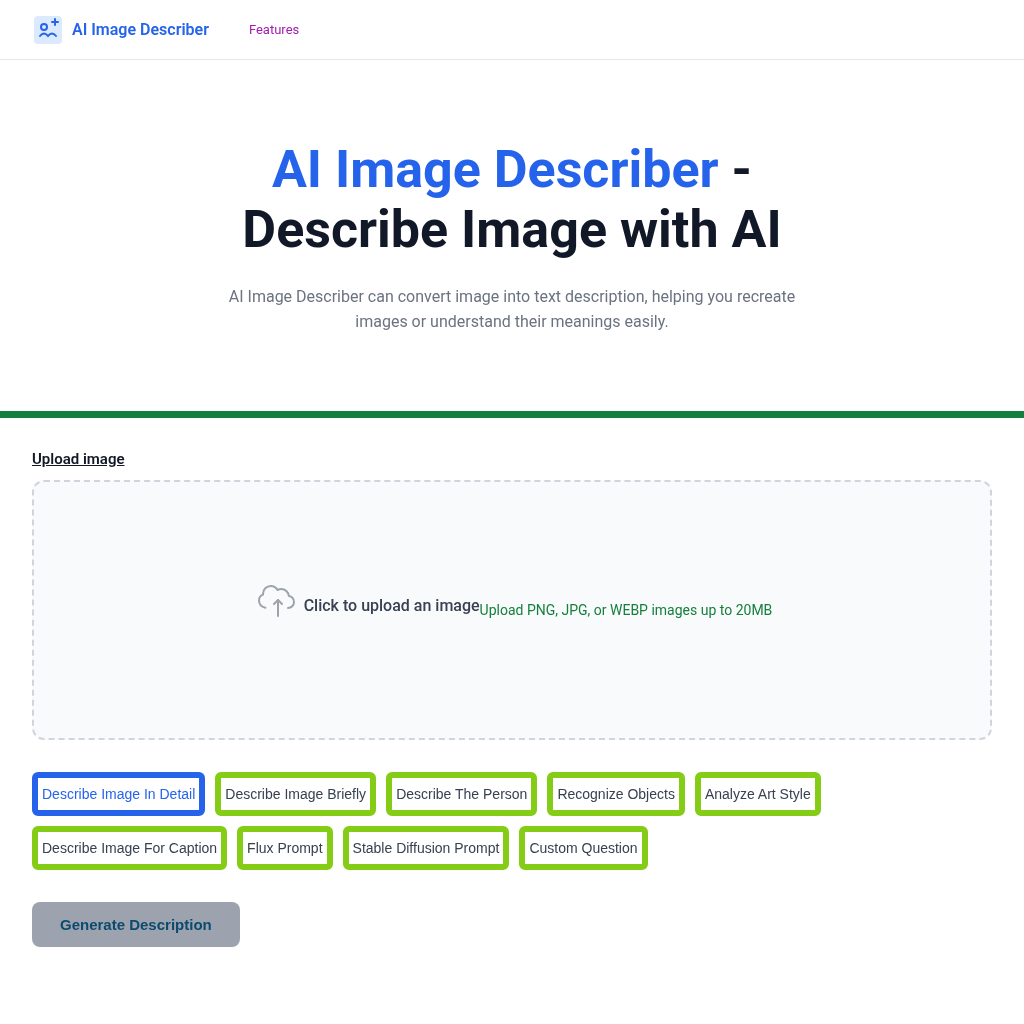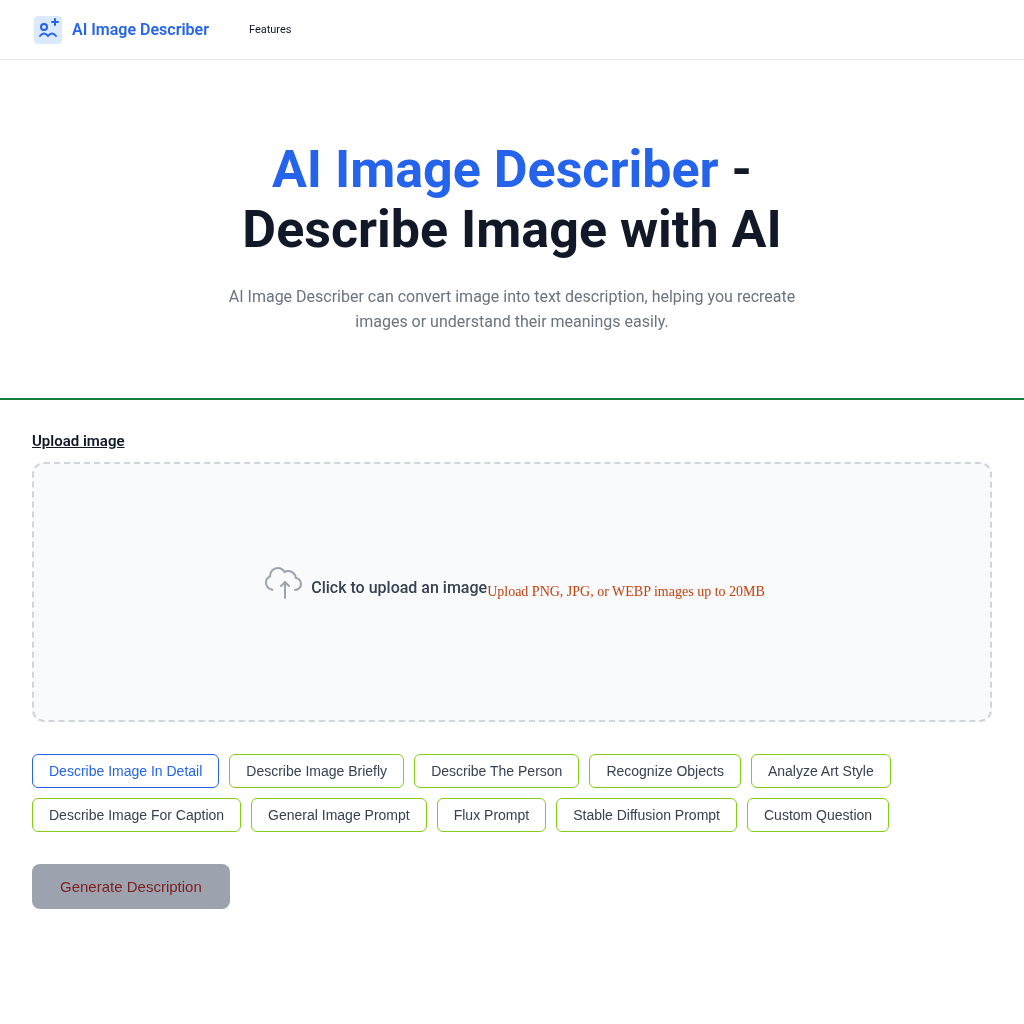--- a/index.html
+++ b/index.html
@@ -39,50 +39,50 @@
       color: #3b82f6;
     }
 
     .nav-brand-text {
       font-size: 16px;
       font-weight: 600;
       color: #2563eb;
     }
 
     .nav-link {
-      font-size: 11px;
-      color: #0f172a;
+      font-size: 13px;
+      color: #a21caf;
       text-decoration: none;
       cursor: pointer;
     }
 
     
     .hero {
       text-align: center;
       padding: 80px 32px 60px;
-      border-bottom: 2px solid #15803d;
+      border-bottom: 7px solid #15803d;
     }
 
     .hero-title {
       font-size: 52px;
       font-weight: 700;
       line-height: 1.15;
       margin-bottom: 24px;
       color: #111827;
     }
 
     .hero-title-blue {
       color: #2563eb;
     }
 
     .hero-subtitle {
       font-size: 16px;
       color: #6b7280;
       max-width: 620px;
-      margin: 3px auto;
+      margin: 16px auto;
       line-height: 1.6;
     }
 
     
     .main-content {
       padding: 32px 32px 40px;
     }
 
     .section-label {
       font-size: 15px;
@@ -113,22 +113,21 @@
 
     .upload-click-text {
       font-size: 16px;
       font-weight: 500;
       color: #374151;
       margin-bottom: 8px;
     }
 
     .upload-hint-text {
       font-size: 14px;
-      color: #c2410c;
-      font-family: Liberation Serif, serif;
+      color: #15803d;
     }
 
     
     .options-section {
       margin-bottom: 32px;
     }
 
     .options-label {
       font-size: 16px;
       font-weight: 600;
@@ -136,23 +135,23 @@
       margin-bottom: 16px;
     }
 
     .options-grid {
       display: flex;
       flex-wrap: wrap;
       gap: 10px;
     }
 
     .option-btn {
-      padding: 8px 16px;
+      padding: 8px 4px;
       border-radius: 6px;
-      border: 1px solid #84cc16;
+      border: 6px solid #84cc16;
       background: #ffffff;
       color: #374151;
       font-size: 14px;
       font-weight: 400;
       cursor: pointer;
       transition: border-color 0.15s, color 0.15s;
       white-space: nowrap;
     }
 
     .option-btn.active {
@@ -160,23 +159,23 @@
       color: #2563eb;
       background: #ffffff;
     }
 
     
     .generate-btn {
       padding: 14px 28px;
       border-radius: 8px;
       border: none;
       background: #9ca3af;
-      color: #7f1d1d;
+      color: #0c4a6e;
       font-size: 15px;
-      font-weight: 400;
+      font-weight: 700;
       cursor: not-allowed;
       text-align: right;
     }
   </style>
 </head>
 <body>
 
 <nav>
   <div class="nav-brand">
     <svg class="nav-logo-icon" viewBox="0 0 32 32" fill="none" xmlns="http://www.w3.org/2000/svg">
@@ -217,21 +216,20 @@
 
   
   <div class="options-section">
     <div class="options-grid" id="options-grid">
     <button class="option-btn active">Describe Image In Detail</button>
         <button class="option-btn">Describe Image Briefly</button>
         <button class="option-btn">Describe The Person</button>
         <button class="option-btn">Recognize Objects</button>
         <button class="option-btn">Analyze Art Style</button>
         <button class="option-btn">Describe Image For Caption</button>
-        <button class="option-btn">General Image Prompt</button>
         <button class="option-btn">Flux Prompt</button>
         <button class="option-btn">Stable Diffusion Prompt</button>
         <button class="option-btn">Custom Question</button>
       </div>
   </div>
 
   
   <button class="generate-btn">Generate Description</button>
 
 </main>

